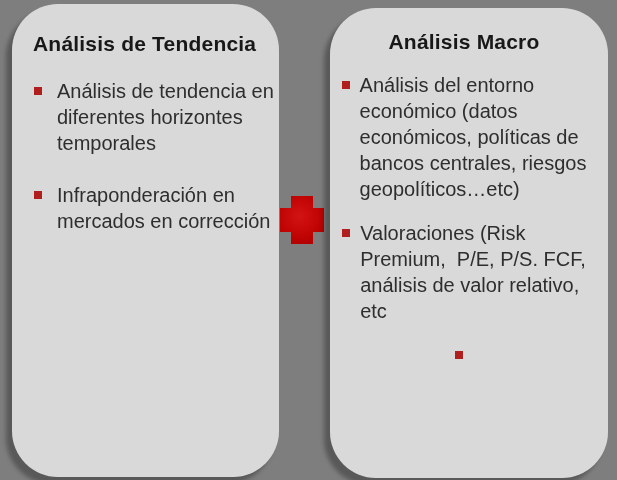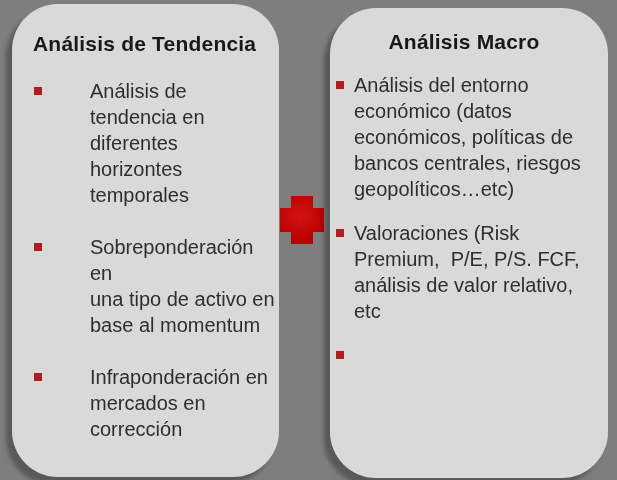--- a/index.html
+++ b/index.html
@@ -55,24 +55,24 @@
   .panel-right .panel-title {
     text-align: center;
     margin-bottom: 18px;
   }
   .bullet-item {
     display: flex;
     align-items: flex-start;
   }
   .panel-left .bullet-item {
     margin: 0 0 26px 2px;
-    gap: 33px;
   }
   .panel-right .bullet-item {
     margin: 0 0 18px 0;
+    justify-content: center;
   }
   .bullet-marker {
     flex: none;
     width: 8px;
     height: 8px;
     background: #b01e1e;
     margin-top: 9px;
   }
   .panel-left .bullet-marker {
     margin-right: 15px;
@@ -108,26 +108,20 @@
     <h2 class="panel-title">Análisis de Tendencia</h2>
 
     <div class="bullet-item">
       <span class="bullet-marker"></span>
       <span class="bullet-text">Análisis de tendencia en
 diferentes horizontes
 temporales</span>
     </div>
     <div class="bullet-item">
       <span class="bullet-marker"></span>
-      <span class="bullet-text">Sobreponderación en
-una tipo de activo en
-base al momentum</span>
-    </div>
-    <div class="bullet-item">
-      <span class="bullet-marker"></span>
       <span class="bullet-text">Infraponderación en
 mercados en corrección</span>
     </div>
   </div>
 
   <div class="plus-connector"></div>
 
   <div class="panel panel-right">
     <h2 class="panel-title">Análisis Macro</h2>
 

